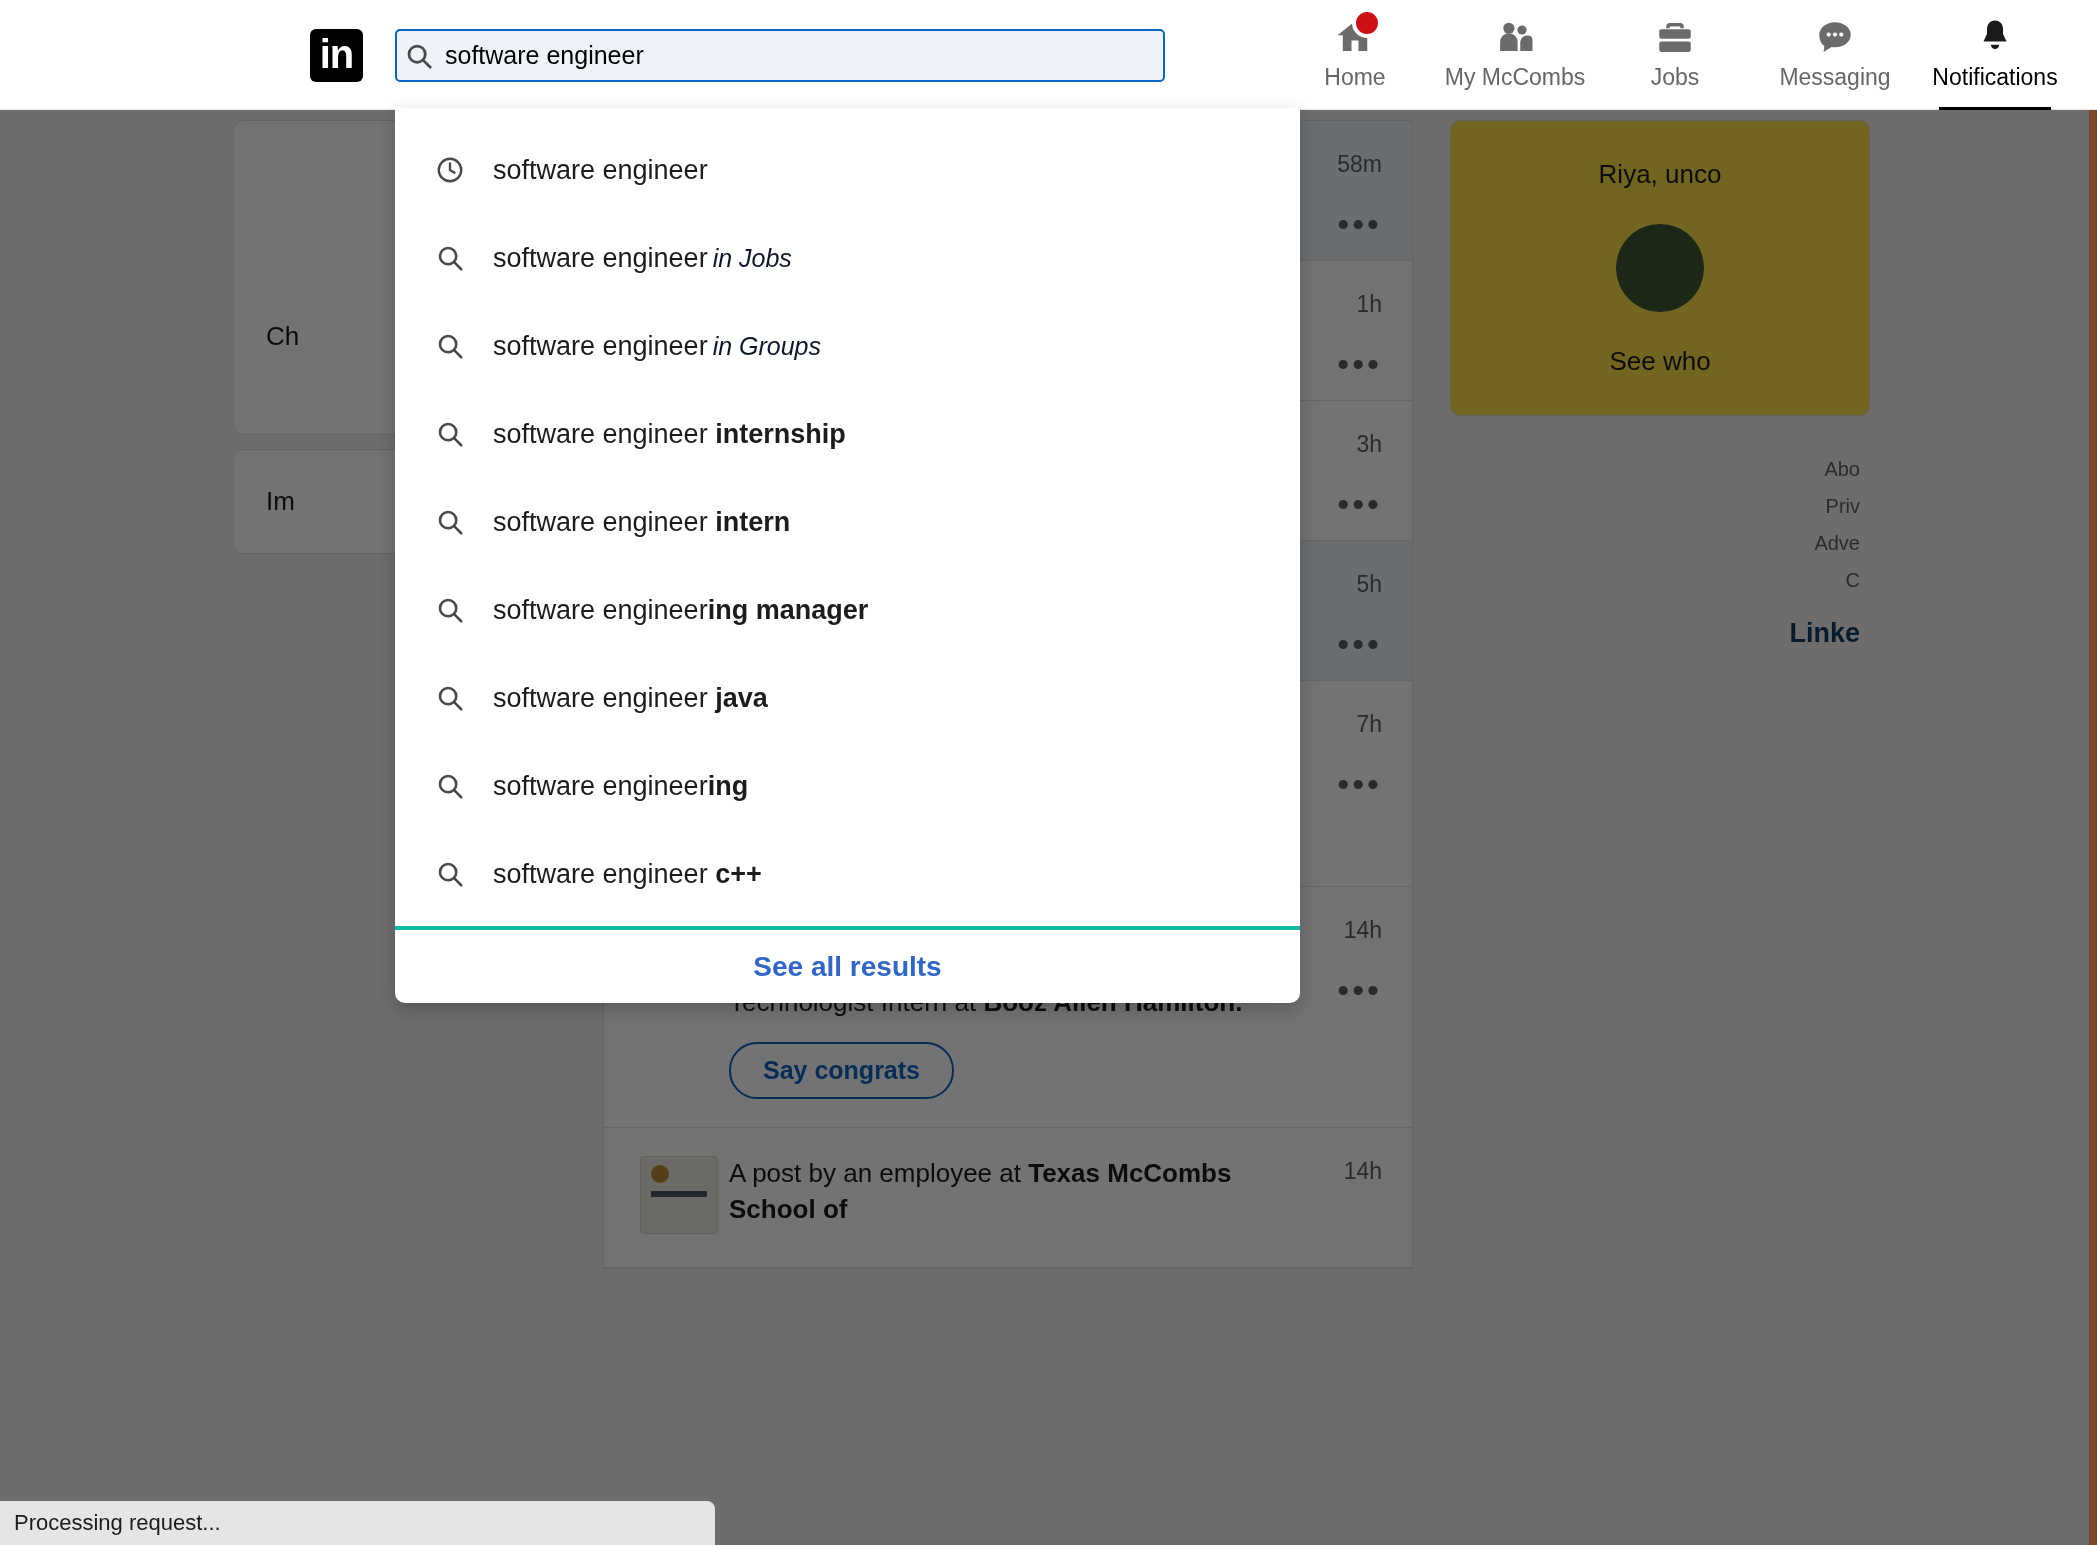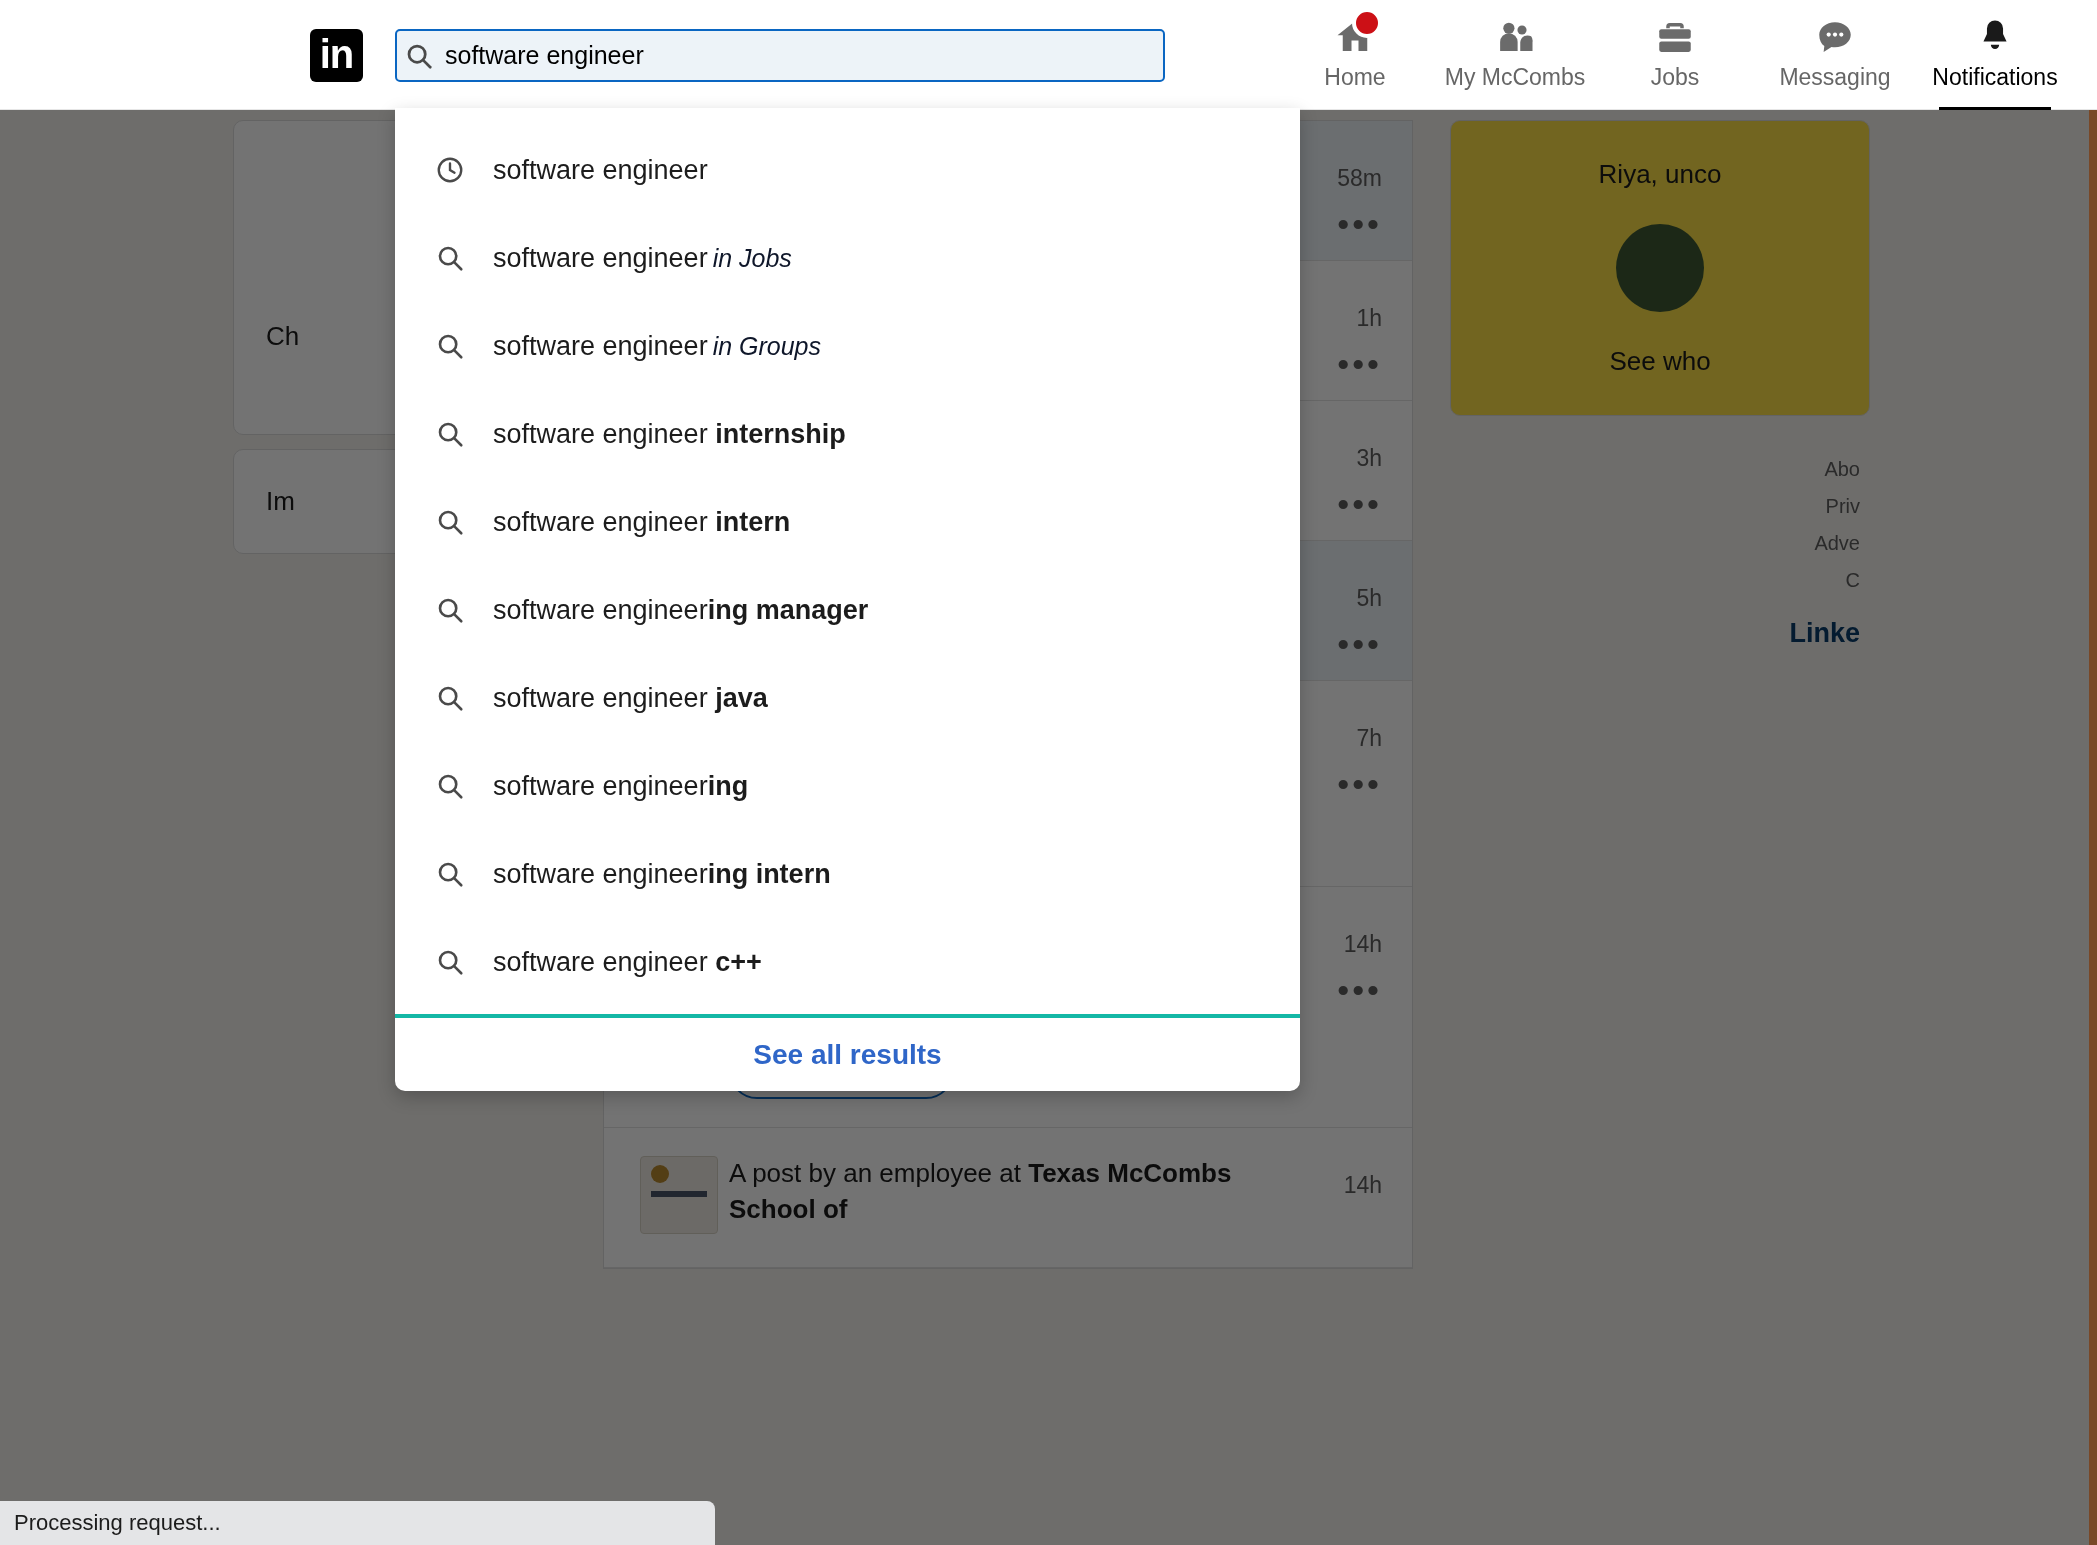--- a/index.html
+++ b/index.html
@@ -85,21 +85,21 @@
   .notif-thumb.square { border-radius: 4px; background: #f0ece4; border: 1px solid #d8d2c6; }
   .thumb-line { position: absolute; left: 10px; right: 10px; height: 6px; background: #4a5568; }
   .thumb-gold { position: absolute; left: 10px; right: 10px; height: 16px; background: #b9892f; }
   .thumb-dot { position: absolute; left: 10px; top: 8px; width: 18px; height: 18px; border-radius: 50%; background: #b9892f; }
   .notif-thumb.face { background: #5d7a4f; }
   .face-head { position: absolute; left: 19px; top: 14px; width: 40px; height: 42px; border-radius: 50% 50% 45% 45%; background: #e3b894; }
   .face-hair { position: absolute; left: 13px; top: 6px; width: 52px; height: 36px; border-radius: 26px 26px 8px 8px; background: #2e2218; }
   .face-body { position: absolute; left: 10px; top: 54px; width: 58px; height: 28px; border-radius: 18px 18px 0 0; background: #dfe3e8; }
   .notif-txt { font-size: 26px; line-height: 1.35; color: #1c1c1c; padding-right: 130px; }
   .notif-txt b { font-weight: bold; }
-  .notif-time { position: absolute; right: 30px; top: 44px; font-size: 23px; color: #5e5e5e; }
+  .notif-time { position: absolute; right: 30px; top: 30px; font-size: 23px; color: #5e5e5e; }
   .notif-dots { position: absolute; right: 30px; top: 86px; font-size: 34px; color: #5e5e5e; letter-spacing: 3px; line-height: 1; }
   .pill {
     display: inline-block; margin-top: 22px;
     border: 2px solid #0a66c2; border-radius: 28px;
     color: #0a66c2; font-size: 25px; font-weight: bold;
     padding: 12px 32px;
   }
 
   
   .right-col { position: absolute; left: 1450px; top: 120px; width: 420px; }
@@ -410,29 +410,20 @@
       <div class="ta-item">
         <div class="ta-ico">
           <svg width="30" height="30" viewBox="0 0 24 24" fill="none" stroke="#4a4a4a" stroke-width="2.1">
             <circle cx="10.5" cy="10.5" r="6.5"></circle>
               <line x1="15.3" y1="15.3" x2="21" y2="21" stroke-linecap="round"></line>
           </svg>
         </div>
         <div class="ta-text"><span>software engineer</span><span class="sfx">ing</span></div>
       </div>
 
-      <div class="ta-item">
-        <div class="ta-ico">
-          <svg width="30" height="30" viewBox="0 0 24 24" fill="none" stroke="#4a4a4a" stroke-width="2.1">
-            <circle cx="10.5" cy="10.5" r="6.5"></circle>
-              <line x1="15.3" y1="15.3" x2="21" y2="21" stroke-linecap="round"></line>
-          </svg>
-        </div>
-        <div class="ta-text"><span>software engineer</span><span class="sfx">ing intern</span></div>
-      </div>
 
       <div class="ta-item">
         <div class="ta-ico">
           <svg width="30" height="30" viewBox="0 0 24 24" fill="none" stroke="#4a4a4a" stroke-width="2.1">
             <circle cx="10.5" cy="10.5" r="6.5"></circle>
               <line x1="15.3" y1="15.3" x2="21" y2="21" stroke-linecap="round"></line>
           </svg>
         </div>
         <div class="ta-text"><span>software engineer </span><span class="sfx">c++</span></div>
       </div>

